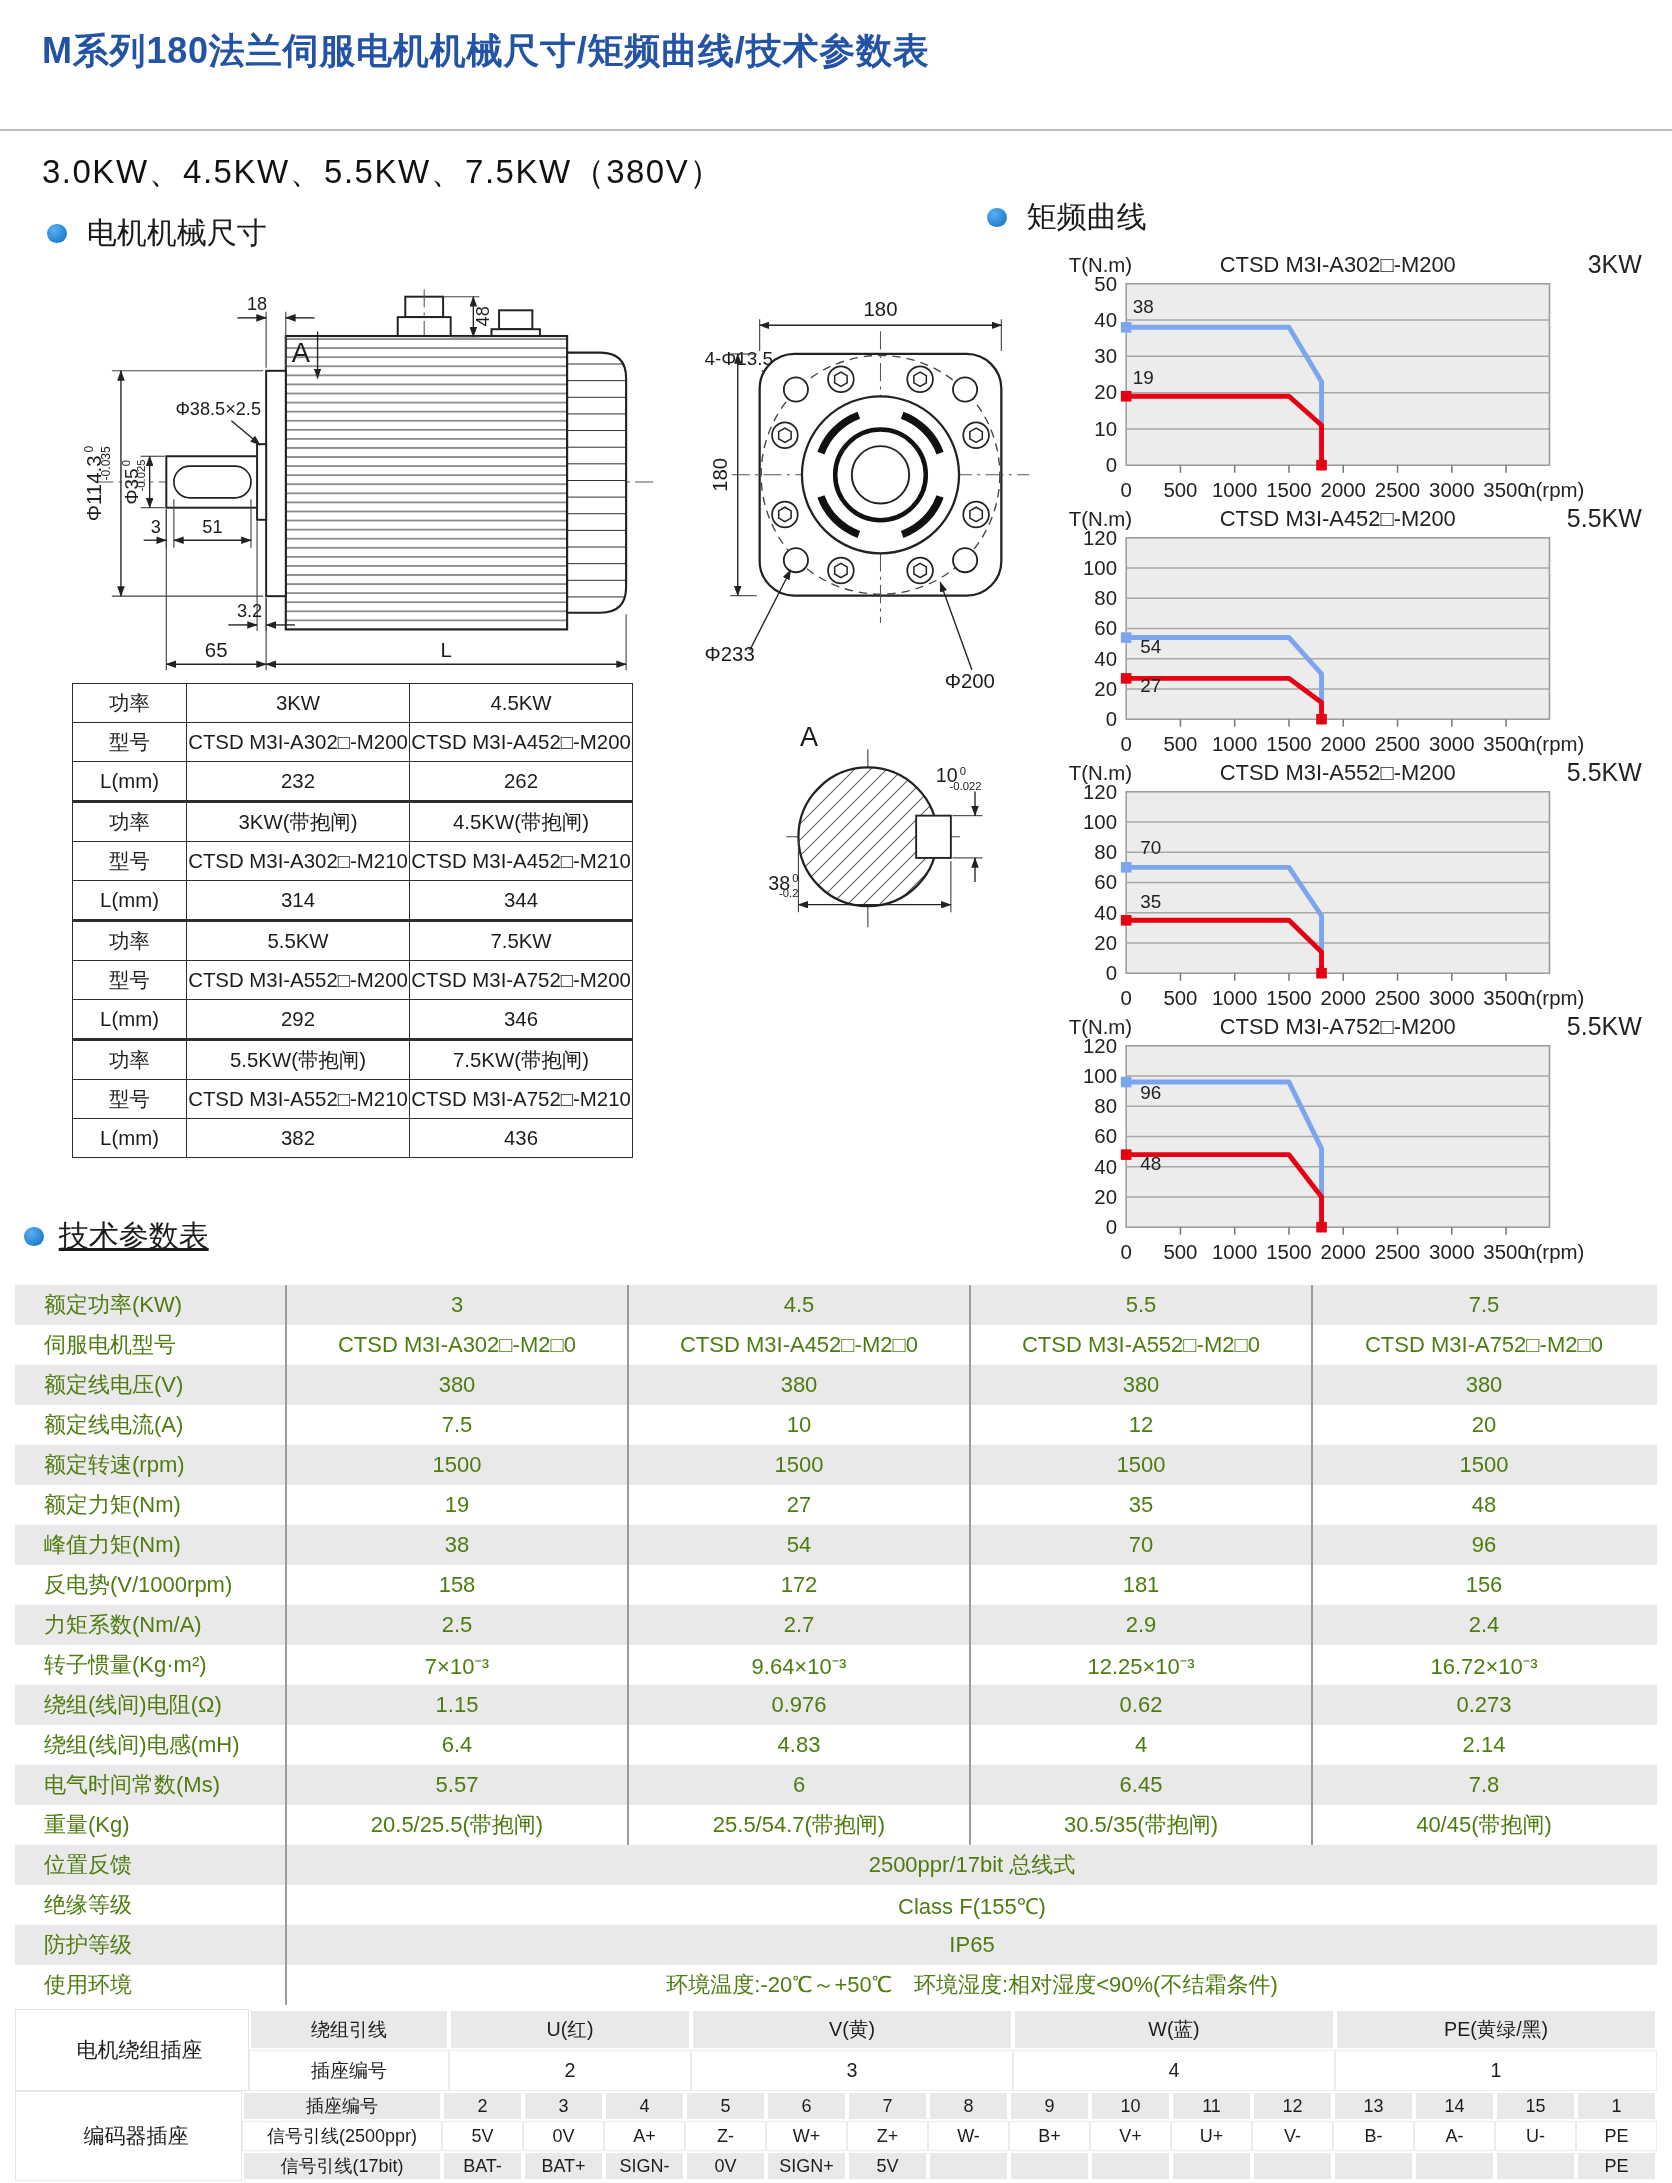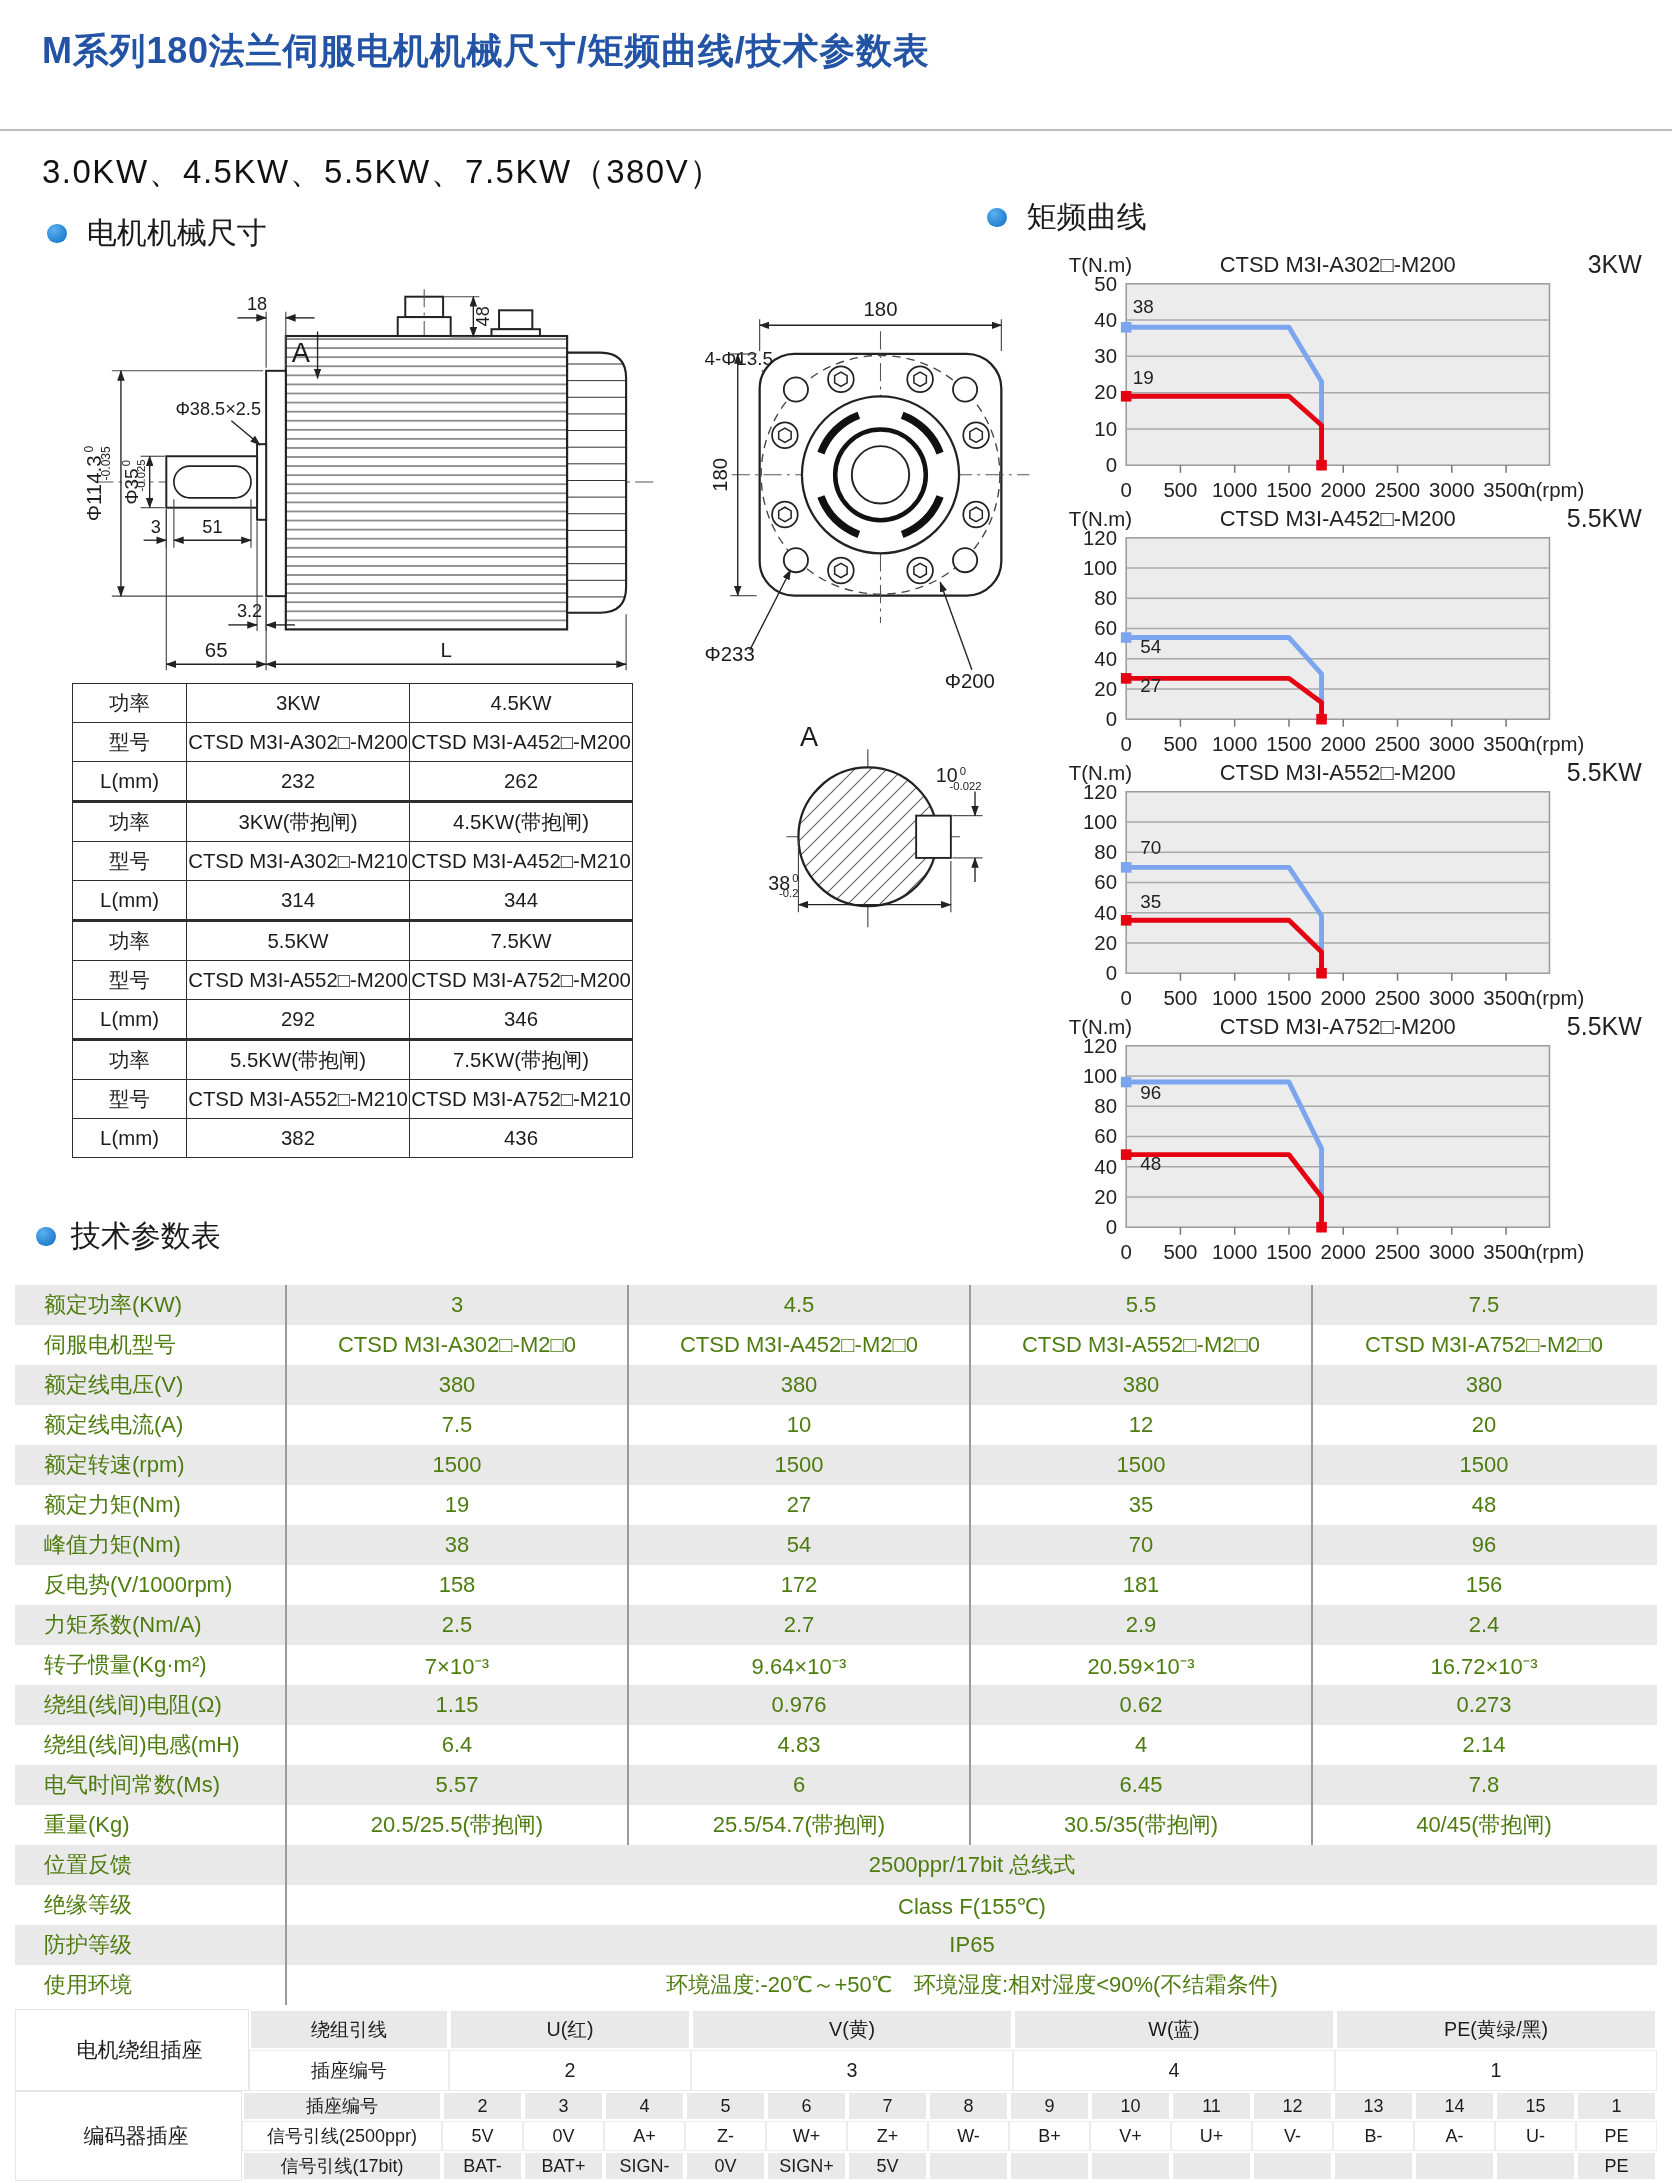--- a/index.html
+++ b/index.html
@@ -6,21 +6,21 @@
   body{font-family:"Liberation Sans",sans-serif;color:#222;}
   #page{position:relative;width:1673px;height:2183px;background:#fff;overflow:hidden;}
   .abs{position:absolute;}
   #title{left:42px;top:27px;font-size:36px;font-weight:bold;color:#2353a4;letter-spacing:0.8px;}
   #rule{left:0;top:129px;width:1673px;height:2.3px;background:#b9bdc2;}
   #subtitle{left:42px;top:150px;font-size:33px;color:#111;letter-spacing:1.5px;font-weight:500;}
   .sec-head{display:flex;align-items:center;gap:15px;font-size:30px;color:#1b1b1b;}
   .bullet{width:19.7px;height:19.7px;border-radius:50%;background:radial-gradient(circle at 35% 30%,#59b0f2,#0e6cc0);flex:0 0 auto;}
   #head-dim{left:47px;top:213px;gap:20px;}
   #head-curve{left:987px;top:197px;gap:20px;}
-  #head-params{left:36px;top:1216px;}
+  #head-params{left:24px;top:1216px;text-decoration:underline;}
 
   
   #dimtable{left:72px;top:683px;width:561px;border:1.5px solid #2e2e2e;font-size:20.4px;color:#1c1c1c;box-sizing:border-box;background:#fff;}
   .dt-row{display:flex;height:38px;border-top:1.5px solid #2e2e2e;}
   .dt-row:first-child{border-top:none;}
   .dt-row.group{border-top:3px solid #2e2e2e;}
   .dt-cell{display:flex;align-items:center;justify-content:center;border-left:1.5px solid #2e2e2e;box-sizing:border-box;}
   .dt-label{width:113px;border-left:none;}
   .dt-c{flex:1;}
 
@@ -553,21 +553,21 @@
         <div class="p-label">力矩系数(Nm/A)</div>
         <div class="p-val">2.5</div>
         <div class="p-val">2.7</div>
         <div class="p-val">2.9</div>
         <div class="p-val last">2.4</div>
       </div>
       <div class="p-row">
         <div class="p-label">转子惯量(Kg·m²)</div>
         <div class="p-val">7×10⁻³</div>
         <div class="p-val">9.64×10⁻³</div>
-        <div class="p-val">20.59×10⁻³</div>
+        <div class="p-val">12.25×10⁻³</div>
         <div class="p-val last">16.72×10⁻³</div>
       </div>
       <div class="p-row gray">
         <div class="p-label">绕组(线间)电阻(Ω)</div>
         <div class="p-val">1.15</div>
         <div class="p-val">0.976</div>
         <div class="p-val">0.62</div>
         <div class="p-val last">0.273</div>
       </div>
       <div class="p-row">

